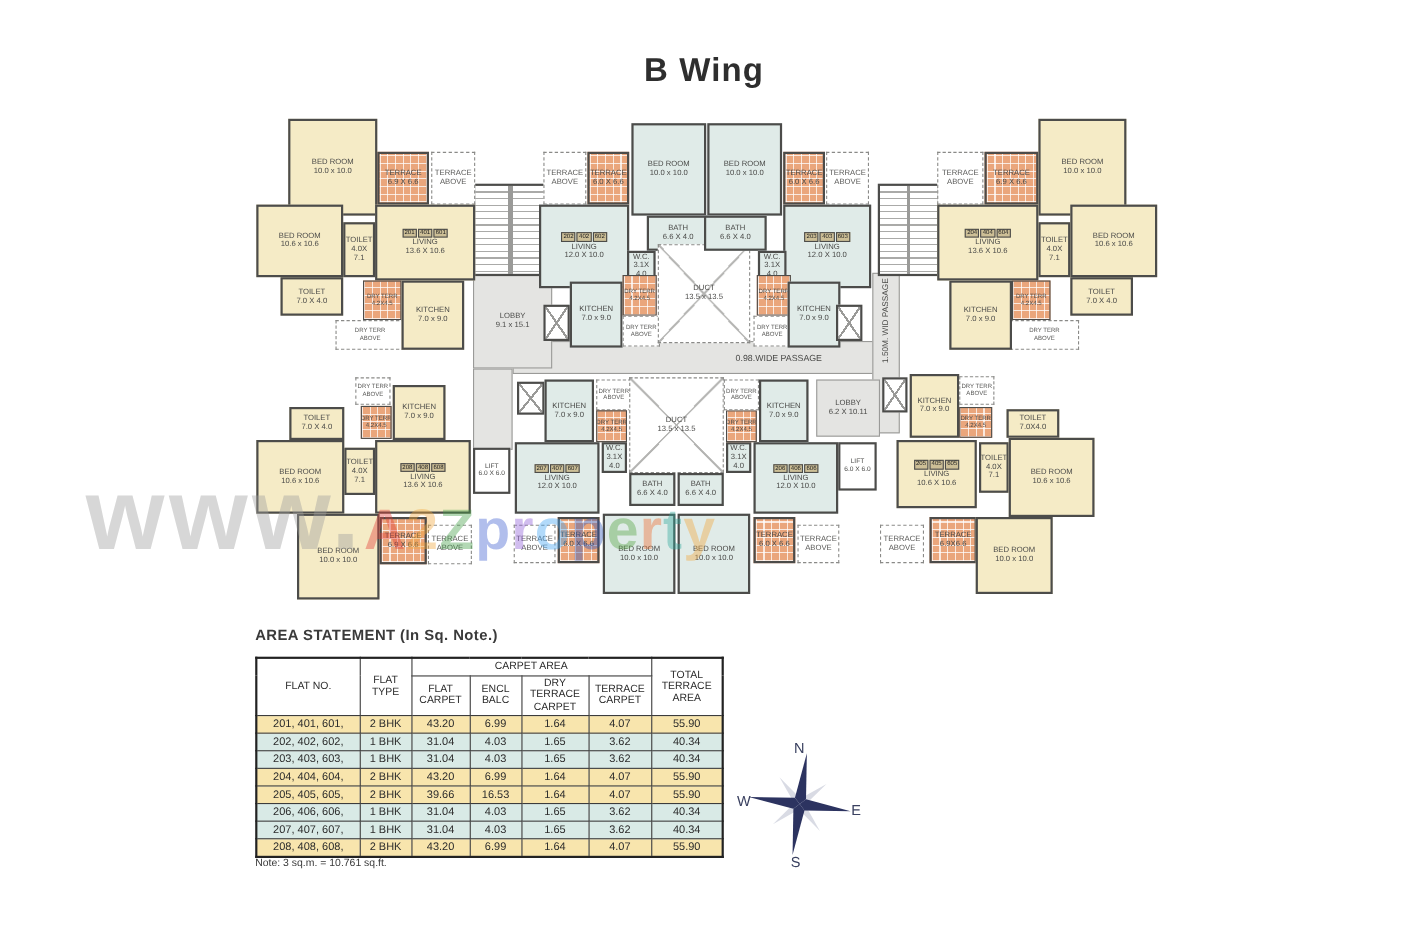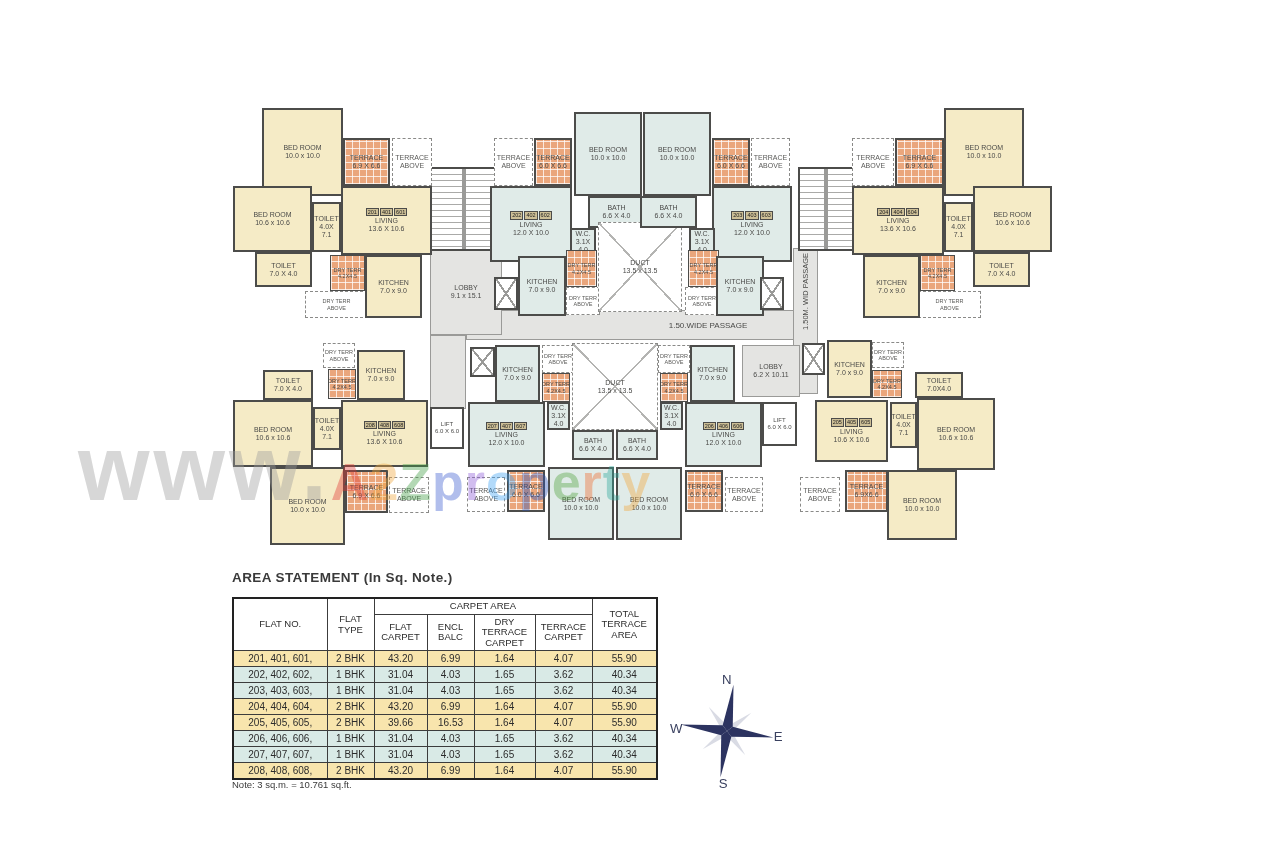--- a/index.html
+++ b/index.html
@@ -67,20 +67,21 @@
 
   
   #compass { position:absolute; left:666px; top:670px; width:122px; height:122px; }
   #compass text { font-size:13px; fill:#3a4160; font-family:"Liberation Sans", sans-serif; }
 </style>
 </head>
 <body>
 
 <div id="page">
 
+  <div class="page-title">B Wing</div>
 
   <div id="plan">
 
   <div class="room k-gray" style="left: 238px; top: 218px; width: 352px; height: 30px;"></div>
       <div class="room k-gray" style="left: 565px; top: 156px; width: 25px; height: 146px;"></div>
       <div class="room k-gray" style="left: 202px; top: 156px; width: 72px; height: 87px;">
         <div class="line">LOBBY</div>
         <div class="line">9.1 x 15.1</div>
       </div>
       <div class="room k-gray" style="left: 202px; top: 243px; width: 36px; height: 74px;"></div>
@@ -455,21 +456,21 @@
         <div class="line">ABOVE</div>
       </div>
       <div class="room k-terrace" style="left: 617px; top: 378px; width: 43px; height: 42px;">
         <div class="line">TERRACE</div>
         <div class="line">6.9X6.6</div>
       </div>
       <div class="room k-yellow" style="left: 659px; top: 378px; width: 70px; height: 70px;">
         <div class="line">BED ROOM</div>
         <div class="line">10.0 x 10.0</div>
       </div>
-      <div class="passage-label" style="left:375px; top:229px; width:210px; text-align:center;">1.50.WIDE PASSAGE</div>
+      <div class="passage-label" style="left:375px; top:229px; width:210px; text-align:center;">0.98.WIDE PASSAGE</div>
       <div class="passage-label vert" style="left:532px; top:195px; width:90px; text-align:center;">1.50M. WID PASSAGE</div>
     </div>
 
   <div id="watermark">
     <span class="www">www.</span>
     <span class="brand"><span style="color: rgb(226, 60, 54);">A</span><span style="color: rgb(242, 167, 59);">2</span><span style="color: rgb(67, 160, 71);">Z</span><span style="color: rgb(63, 95, 208);">p</span><span style="color: rgb(142, 91, 216);">r</span><span style="color: rgb(66, 165, 245);">o</span><span style="color: rgb(46, 85, 184);">p</span><span style="color: rgb(84, 163, 63);">e</span><span style="color: rgb(239, 108, 46);">r</span><span style="color: rgb(46, 168, 155);">t</span><span style="color: rgb(242, 167, 59);">y</span></span>
   </div>
 
   <div class="stmt-title">AREA STATEMENT (In Sq. Note.)</div>
 

